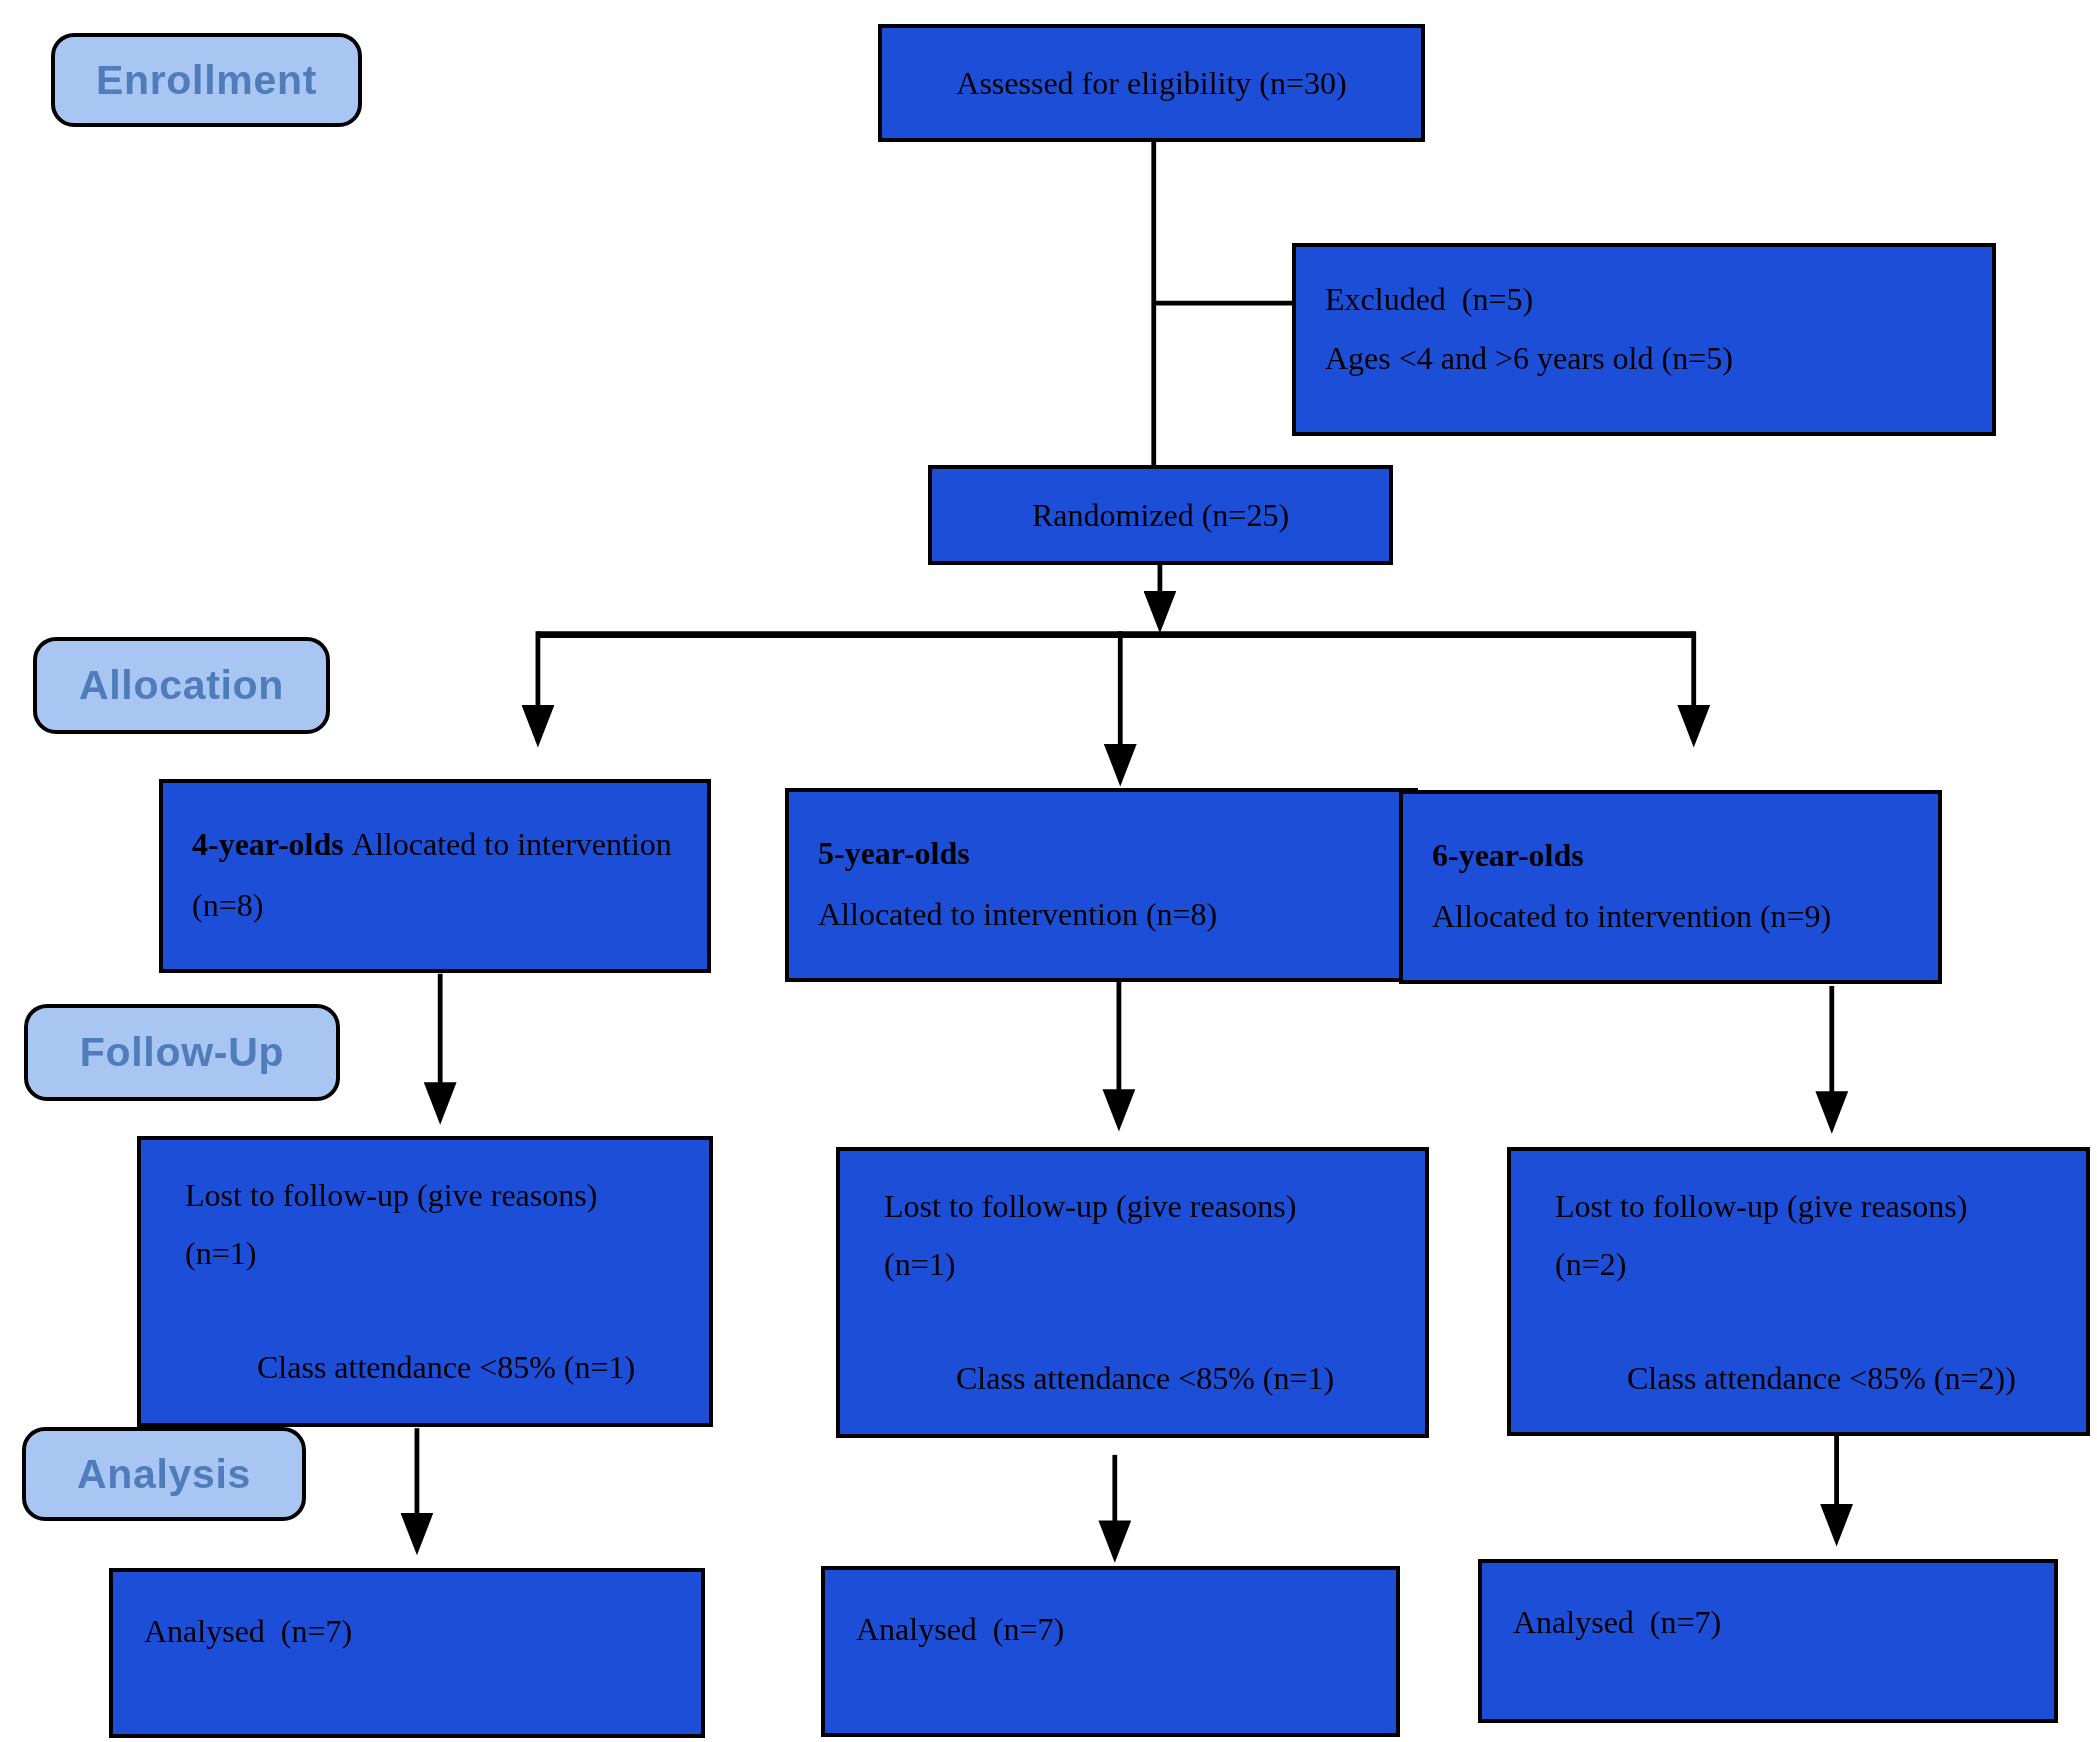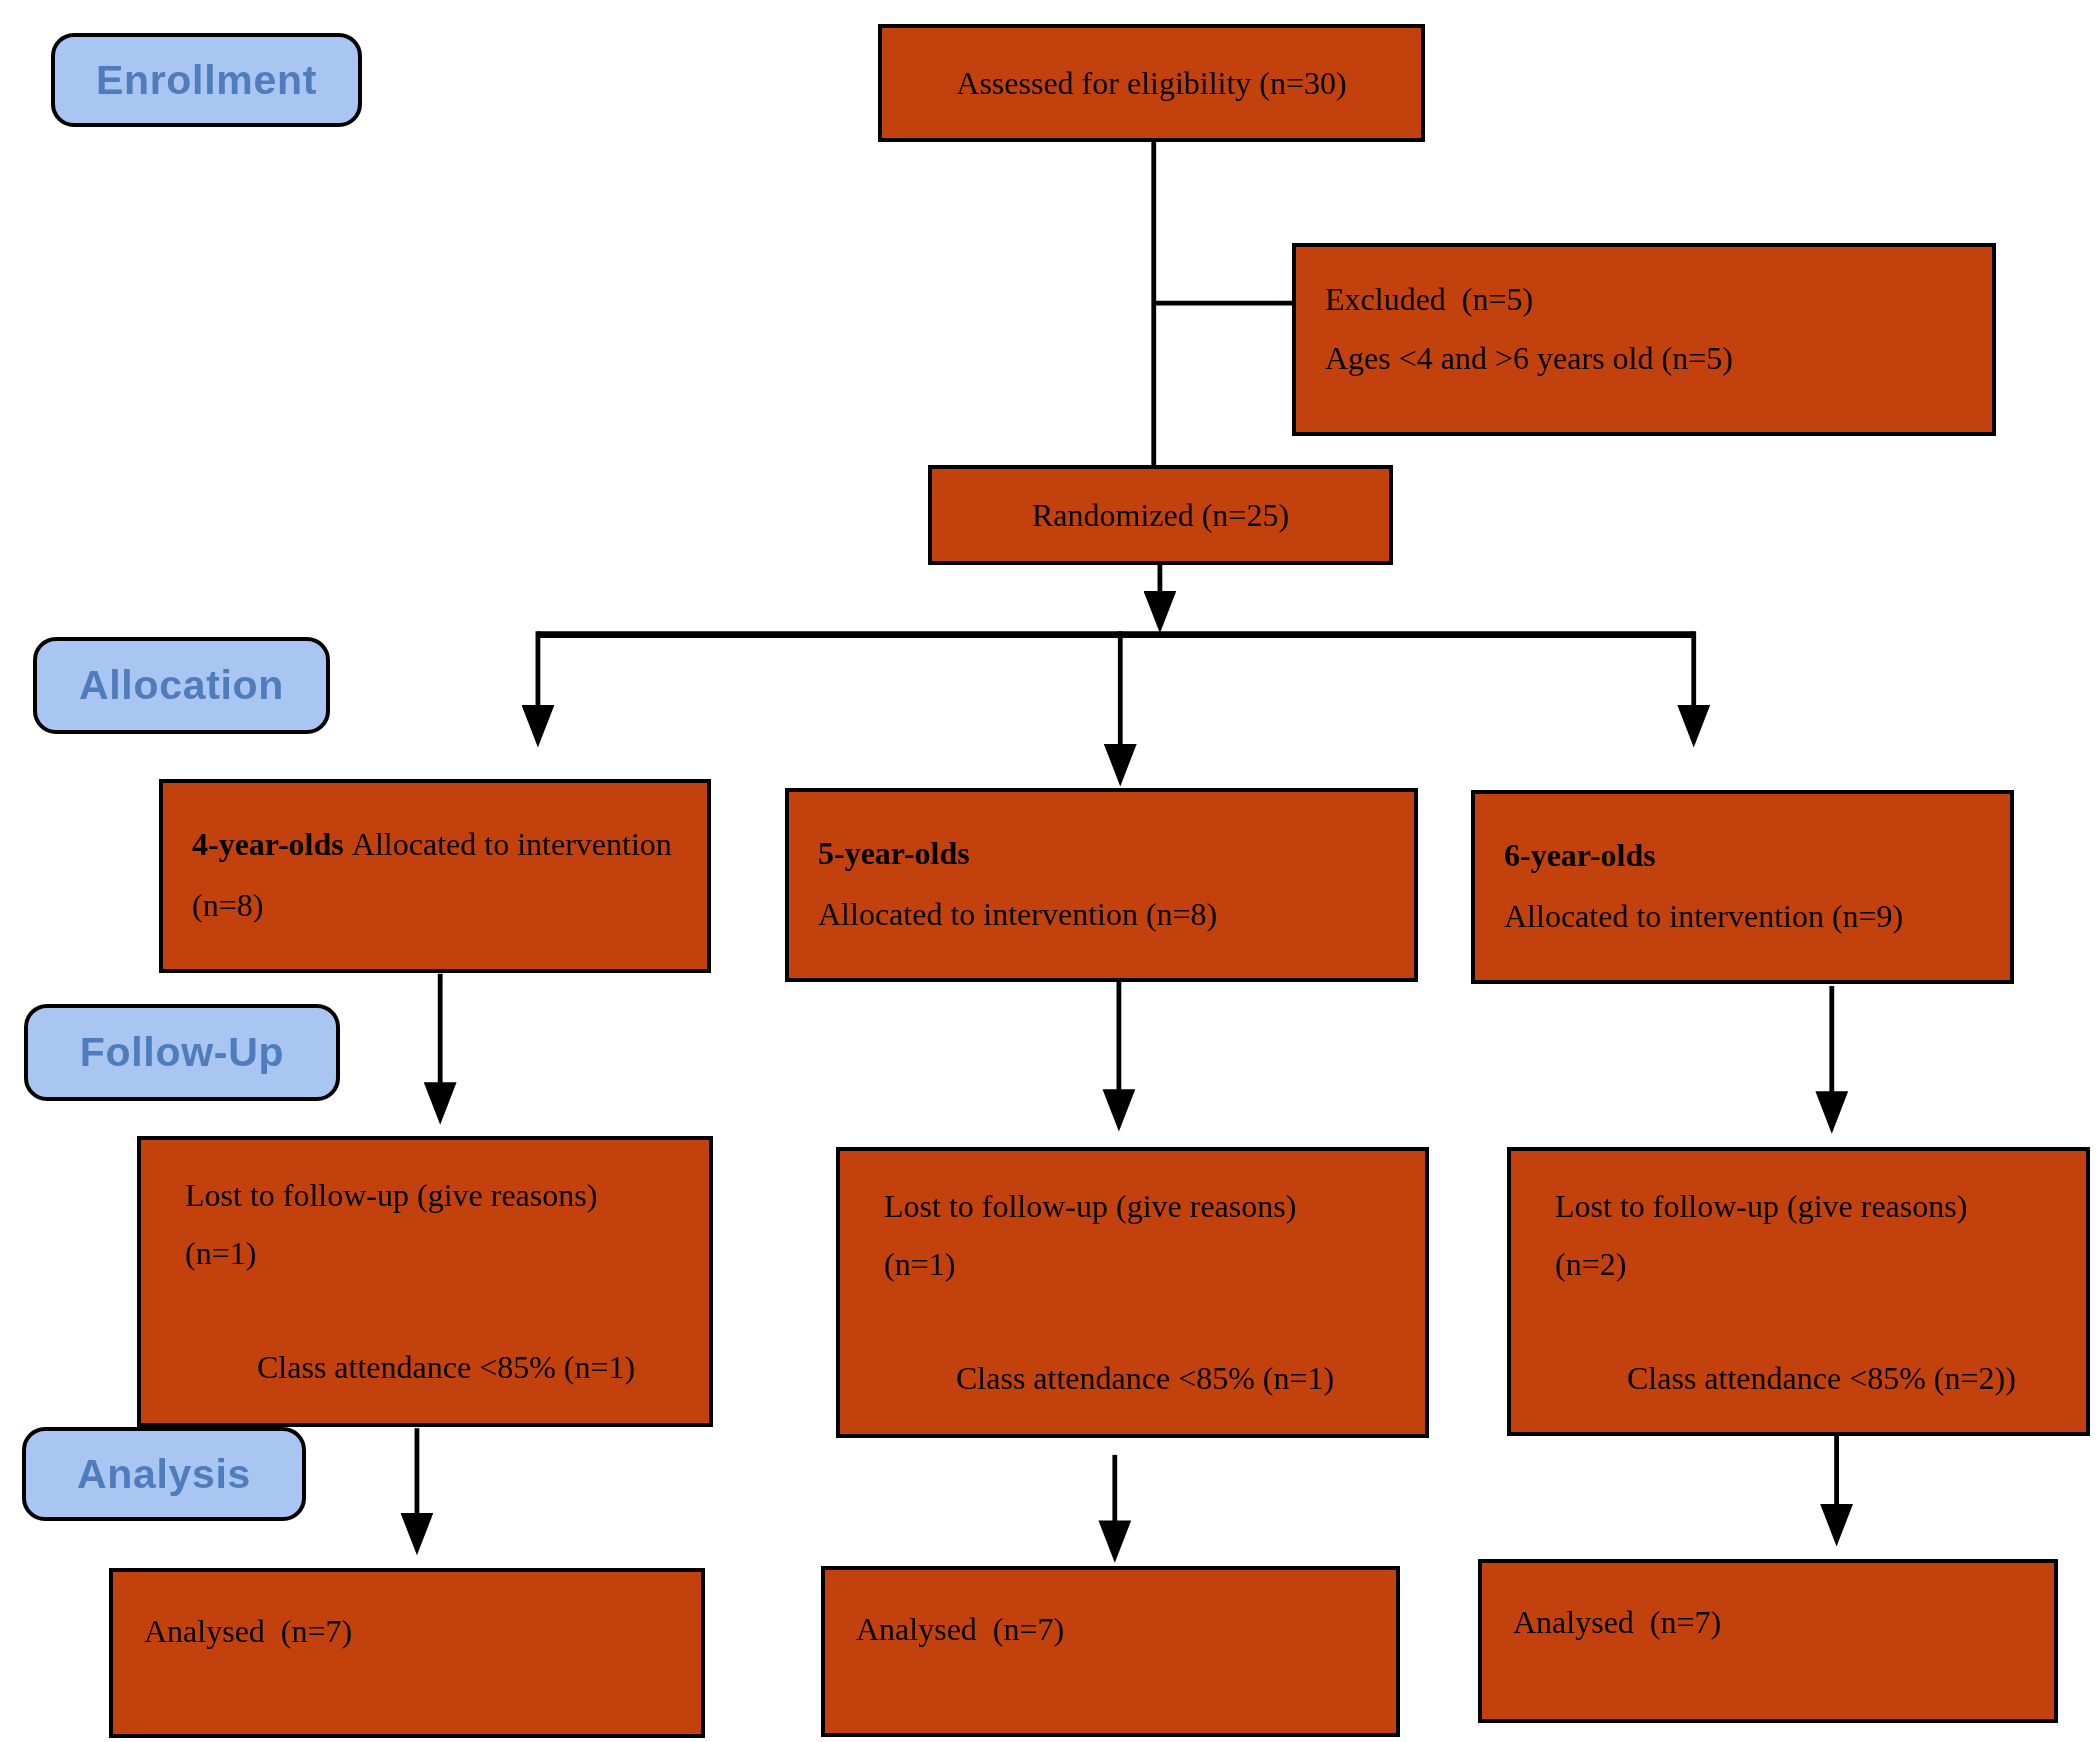--- a/index.html
+++ b/index.html
@@ -30,38 +30,38 @@
     font-size:41px;
     letter-spacing:0.7px;
   }
   #stage-enrollment{left:51px;top:33px;width:311px;height:94px;}
   #stage-allocation{left:33px;top:637px;width:297px;height:97px;}
   #stage-followup{left:24px;top:1004px;width:316px;height:97px;}
   #stage-analysis{left:22px;top:1427px;width:284px;height:94px;}
 
   .box{
     position:absolute;
-    background:#c2410c;
+    background:#1d4ed8;
     border:4.1px solid #000;
     box-sizing:border-box;
     font-size:32px;
     color:#000;
     line-height:1.9;
   }
   .center{display:flex;align-items:center;justify-content:center;text-align:center;}
   .line{white-space:pre-wrap;}
 
   #box-assessed{left:878px;top:24px;width:547px;height:118px;}
   #box-excluded{left:1292px;top:224px;width:704px;height:193px;padding:23px 13.7px 0 29px;line-height:1.85;margin-top:19px;}
   #box-randomized{left:928px;top:465px;width:465px;height:100px;}
 
   .alloc{height:194px;padding:31px 20.5px 0 29px;line-height:1.9;}
   #box-alloc-0{left:159px;top:779px;width:552px;}
   #box-alloc-1{left:785px;top:788px;width:633px;}
-  #box-alloc-2{left:1471px;top:790px;width:543px;}
+  #box-alloc-2{left:1399px;top:790px;width:543px;}
   .alloc b{font-weight:bold;}
   .alloc-inline b{margin-right:8.2px;}
 
   .fu{padding:27px 17px 0 44px;line-height:1.8;}
   #box-fu-0{left:137px;top:1136px;width:576px;height:291px;}
   #box-fu-1{left:836px;top:1147px;width:593px;height:291px;}
   #box-fu-2{left:1507px;top:1147px;width:583px;height:289px;}
   .fu .spacer{height:57px;}
   .fu .indent{padding-left:72px;}
 

